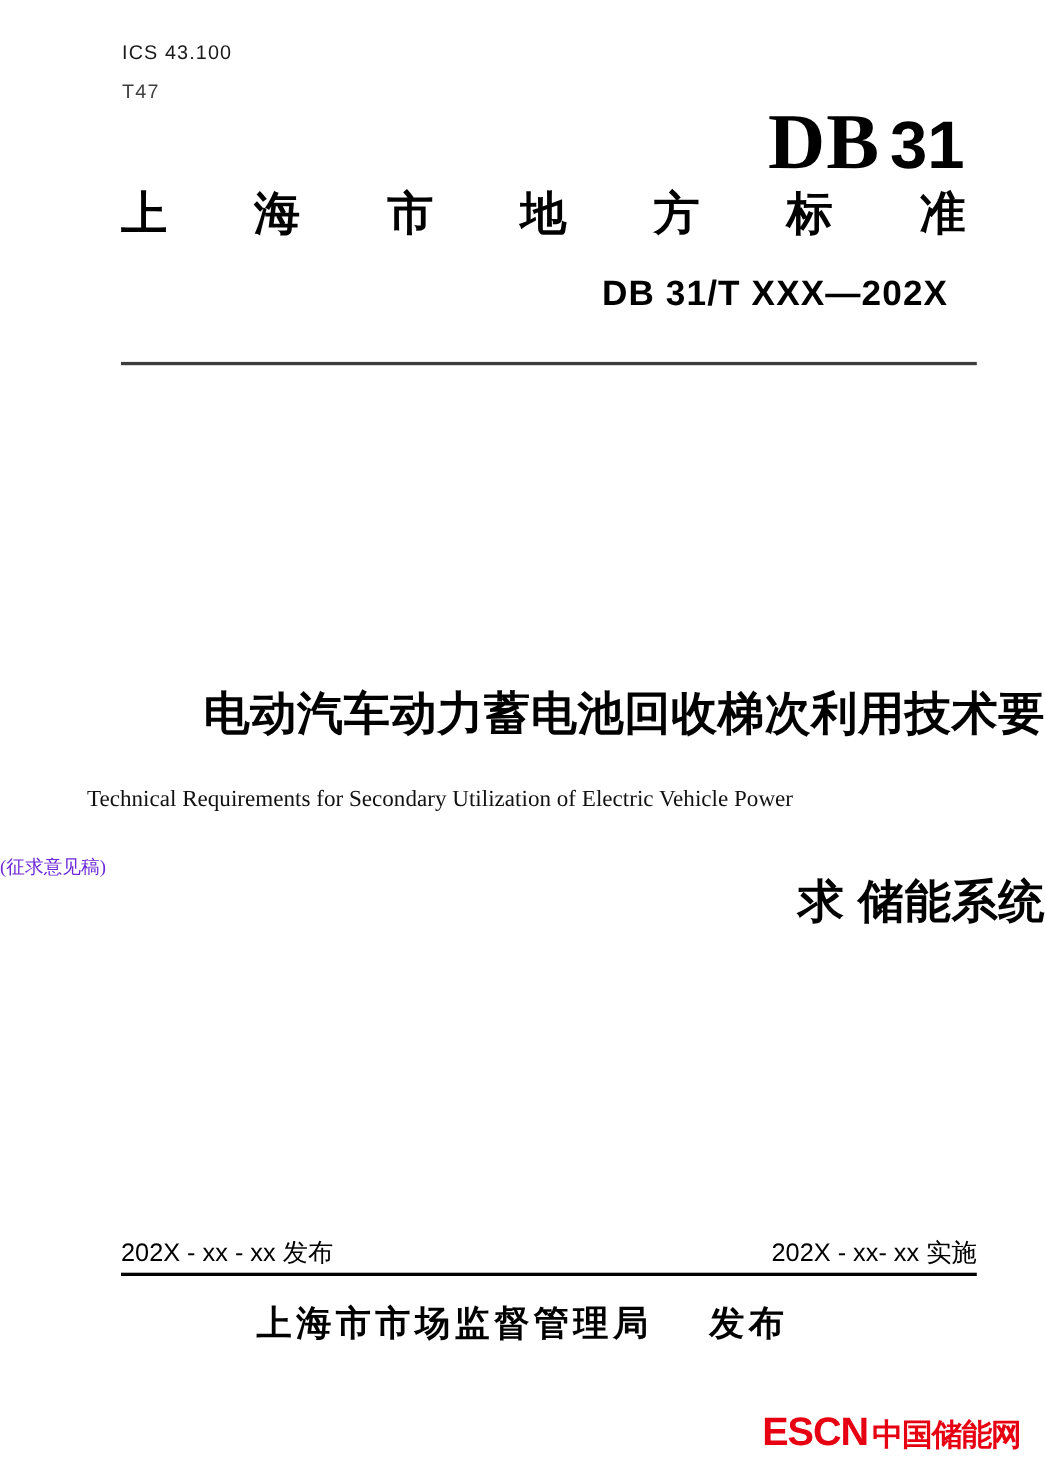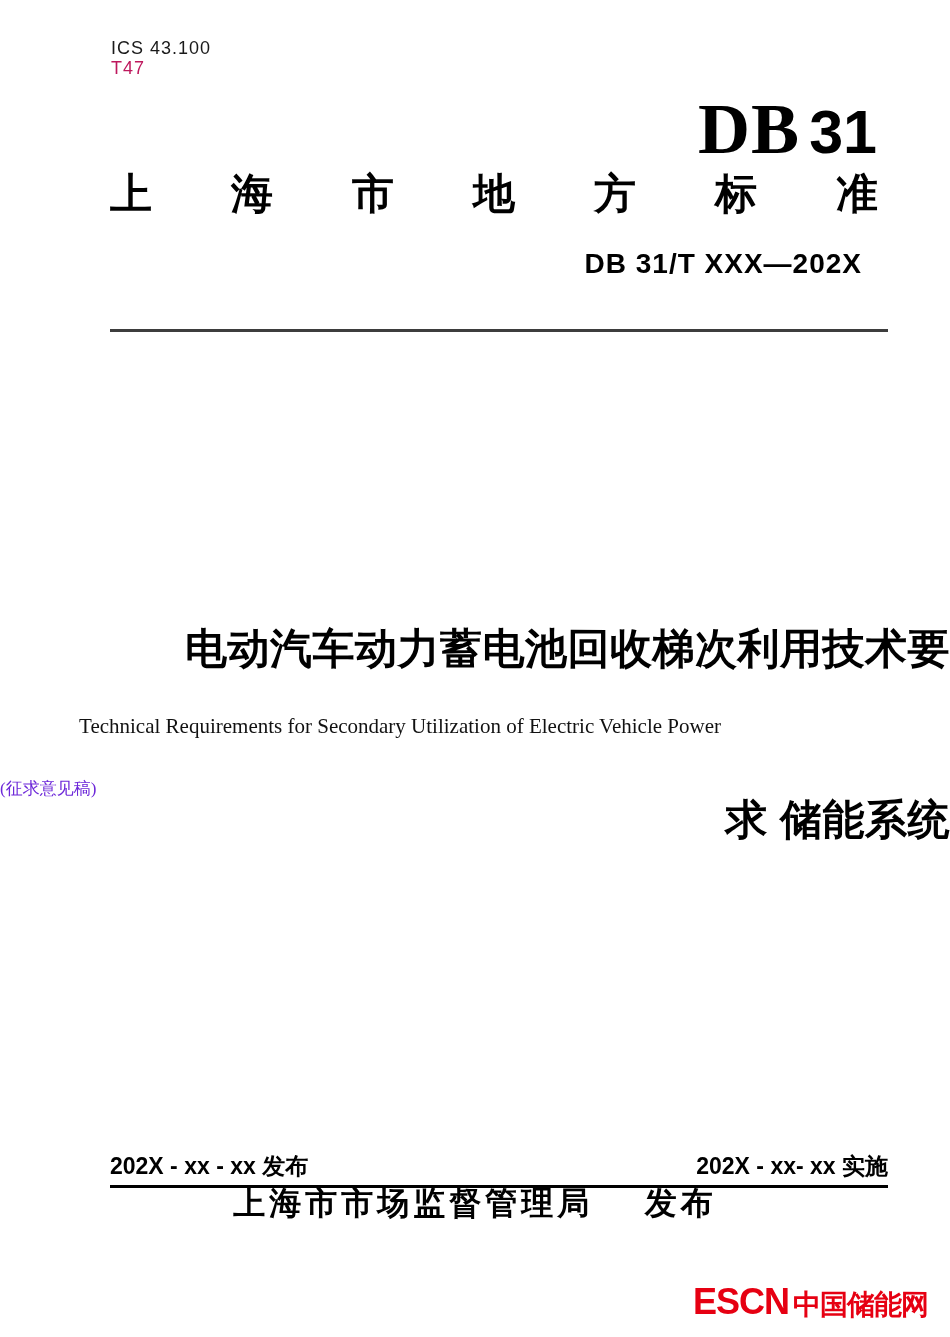--- a/index.html
+++ b/index.html
@@ -22,24 +22,24 @@
     position: absolute;
     left: 111px;
     top: 38px;
     font-size: 18px;
     letter-spacing: 1px;
     color: #1a1a1a;
   }
   .doc-class {
     position: absolute;
     left: 111px;
-    top: 58px;
+    top: 73px;
     font-size: 18px;
     letter-spacing: 1px;
-    color: #be185d;
+    color: #404040;
   }
 
   
   .db-logo {
     position: absolute;
     right: 73px;
     top: 88px;
     white-space: nowrap;
   }
   .db-logo .db-prefix {
@@ -65,21 +65,21 @@
     letter-spacing: 79px;
     white-space: nowrap;
     line-height: 46px;
   }
 
   
   .standard-number {
     position: absolute;
     right: 88px;
     top: 248px;
-    font-size: 28px;
+    font-size: 32px;
     font-weight: bold;
     letter-spacing: 1px;
     white-space: pre;
   }
 
   .rule-top {
     position: absolute;
     left: 110px;
     width: 778px;
     top: 329px;
@@ -134,23 +134,22 @@
     width: 778px;
     top: 1120px;
     height: 34px;
     border-bottom: 3px solid #000000;
     display: flex;
     justify-content: space-between;
     align-items: flex-end;
     padding-bottom: 3px;
     box-sizing: content-box;
     font-size: 23px;
-    font-weight: bold;
-    white-space: pre;
-    margin-top: 28px;
+    font-weight: normal;
+    white-space: pre;
   }
 
   
   .publisher {
     position: absolute;
     left: 0;
     width: 950px;
     top: 1182px;
     text-align: center;
     font-size: 32px;

